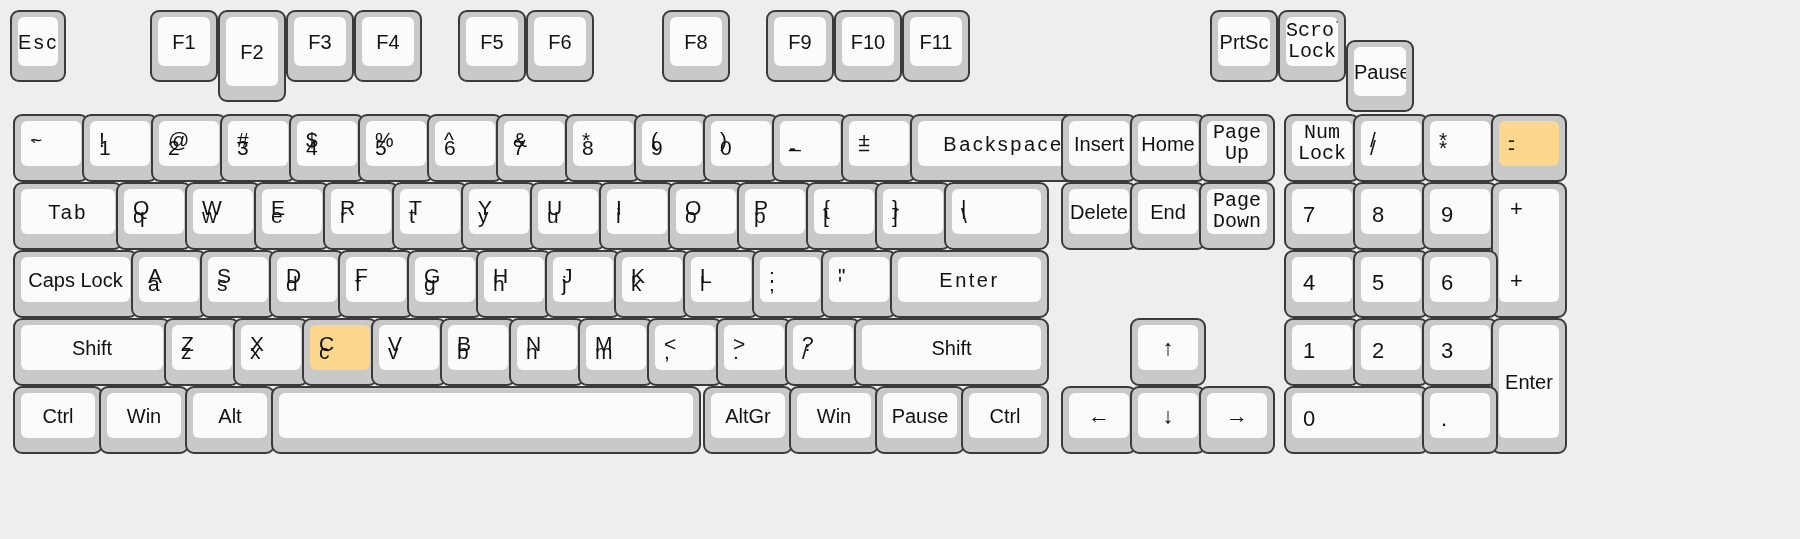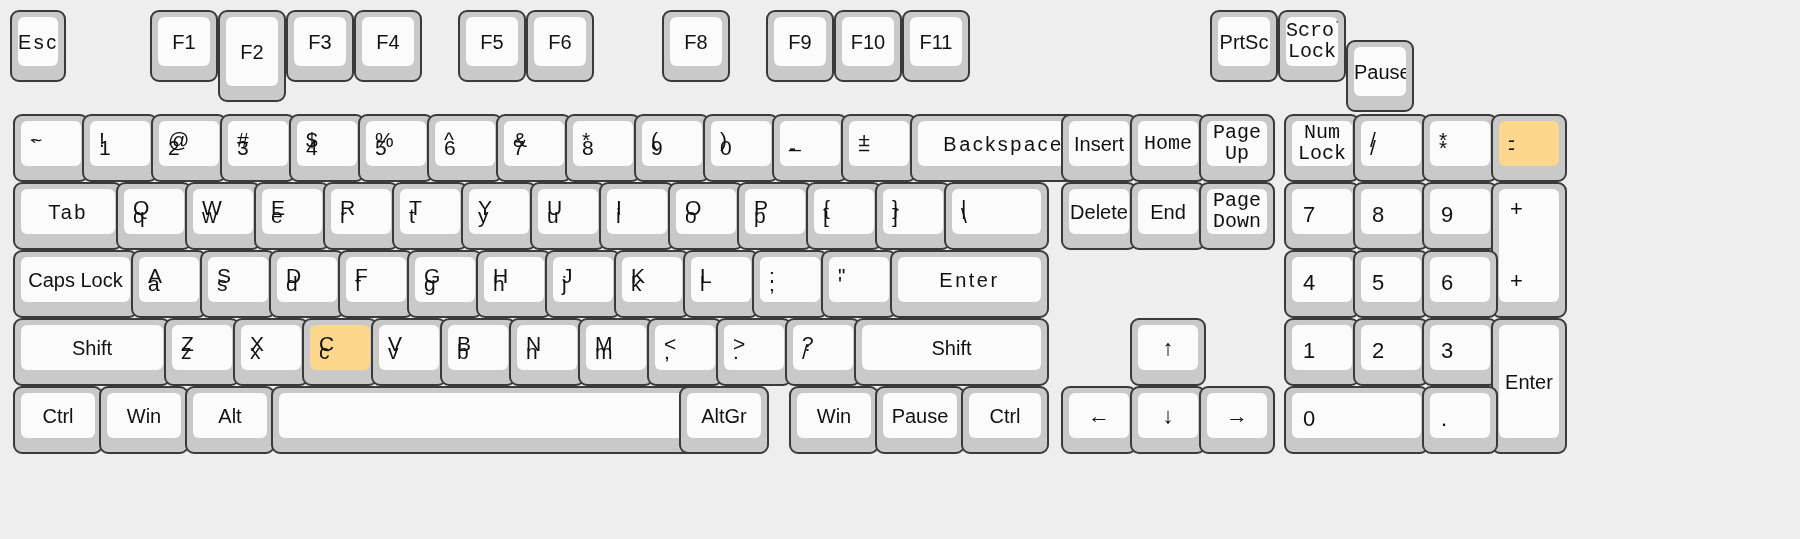--- a/index.html
+++ b/index.html
@@ -488,21 +488,21 @@
 <div class="key" style="left:185px;top:386px;width:90px;height:68px;">
   <div class="cap">
         <span class="lg center">Alt</span>
       </div>
 </div>
 <div class="key" style="left:271px;top:386px;width:430px;height:68px;">
   <div class="cap">
         <span class="lg center"></span>
       </div>
 </div>
-<div class="key" style="left:679px;top:386px;width:90px;height:68px;">
+<div class="key" style="left:703px;top:386px;width:90px;height:68px;">
   <div class="cap">
         <span class="lg center">AltGr</span>
       </div>
 </div>
 <div class="key" style="left:789px;top:386px;width:90px;height:68px;">
   <div class="cap">
         <span class="lg center">Win</span>
       </div>
 </div>
 <div class="key" style="left:875px;top:386px;width:90px;height:68px;">
@@ -514,21 +514,21 @@
   <div class="cap">
         <span class="lg center">Ctrl</span>
       </div>
 </div>
 
 <div class="key" style="left:1061px;top:114px;width:76px;height:68px;">
   <div class="cap">
         <span class="lg center">Insert</span>
       </div>
 </div>
-<div class="key" style="left:1130px;top:114px;width:76px;height:68px;font-family:Liberation Mono, monospace;">
+<div class="key" style="left:1130px;top:114px;width:76px;height:68px;">
   <div class="cap">
         <span class="lg center">Home</span>
       </div>
 </div>
 <div class="key" style="left:1199px;top:114px;width:76px;height:68px;">
   <div class="cap">
     <span class="lg center two"><span>Page</span><br><span>Up</span></span>
   </div>
 </div>
 

